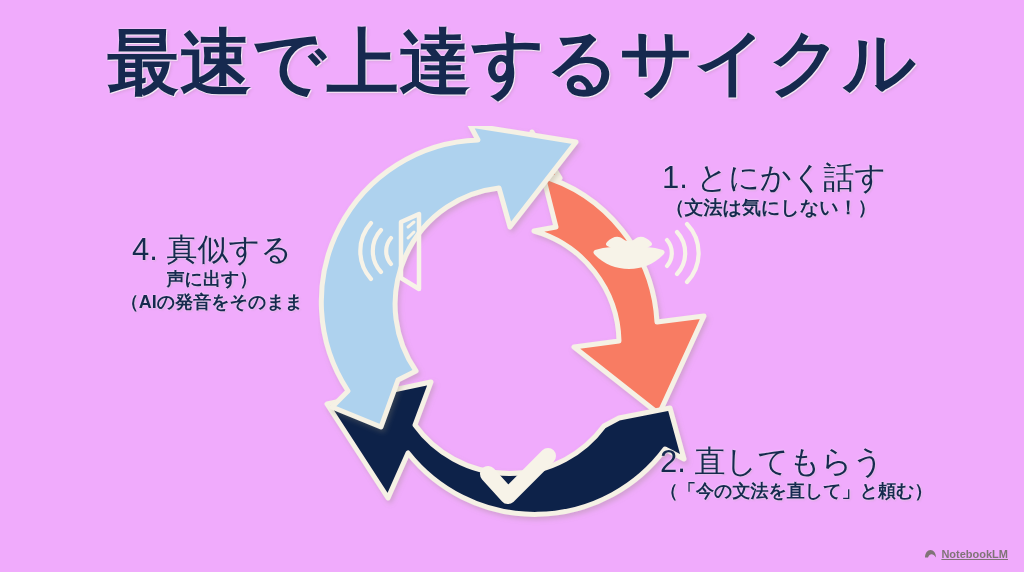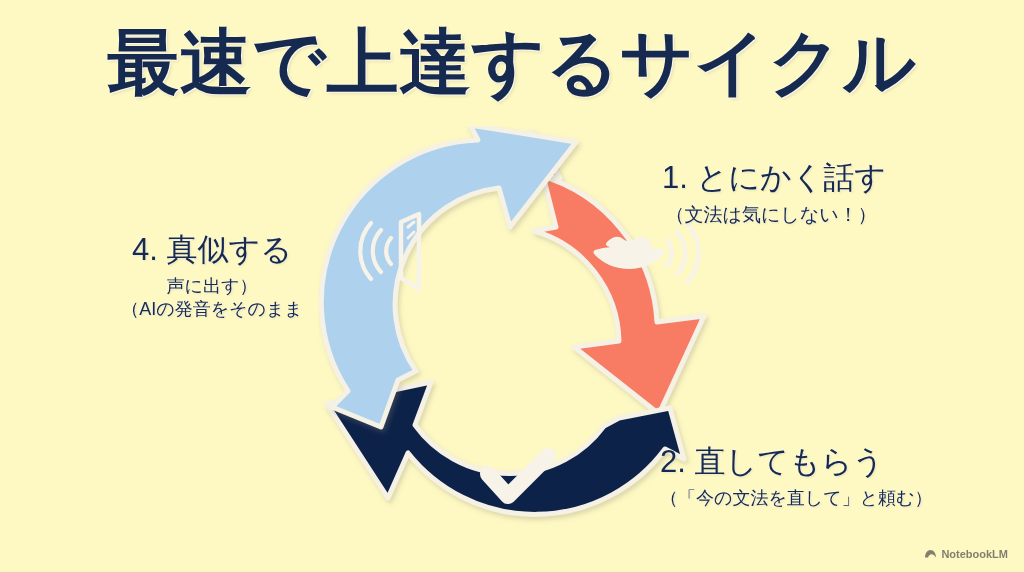--- a/index.html
+++ b/index.html
@@ -12,21 +12,21 @@
     overflow: hidden;
     background: #f5f1e5;
     font-family: "Liberation Sans", "DejaVu Sans", sans-serif;
     position: relative;
     color: #16284f;
   }
 
   #slide {
     position: absolute;
     inset: 0;
-    background: #fef9c3;
+    background: #f0abfc;
   }
 
   
   #title {
     position: absolute;
     top: 20px;
     left: 0;
     width: 1024px;
     text-align: center;
     font-size: 72px;
@@ -60,23 +60,22 @@
       1px 1px 2px rgba(140,130,110,0.22);
   }
   .step-title {
     font-size: 31px;
     font-weight: 400;
     line-height: 1.15;
     white-space: nowrap;
   }
   .step-sub {
     font-size: 19px;
-    font-weight: 400;
+    font-weight: 700;
     line-height: 1.3;
-    margin-top: 7px;
     white-space: nowrap;
   }
 
   #label-1 { left: 662px; top: 160px; text-align: left; }
   #label-1 .step-sub { text-align: center; padding-right: 6px; }
 
   #label-2 { left: 660px; top: 444px; text-align: left; }
   #label-2 .step-sub { text-align: left; font-size: 18px; }
 
   #label-3 { left: 96px; top: 232px; width: 232px; text-align: center; }
@@ -88,20 +87,21 @@
     position: absolute;
     right: 16px;
     bottom: 12px;
     display: flex;
     align-items: center;
     gap: 4px;
     font-size: 11px;
     font-weight: 600;
     color: #6d6a60;
     opacity: 0.85;
+    text-decoration: underline;
   }
   #watermark svg { display: block; }
 </style>
 </head>
 <body>
 
 <div id="slide">
 
   <div id="title">最速で上達するサイクル</div>
 

